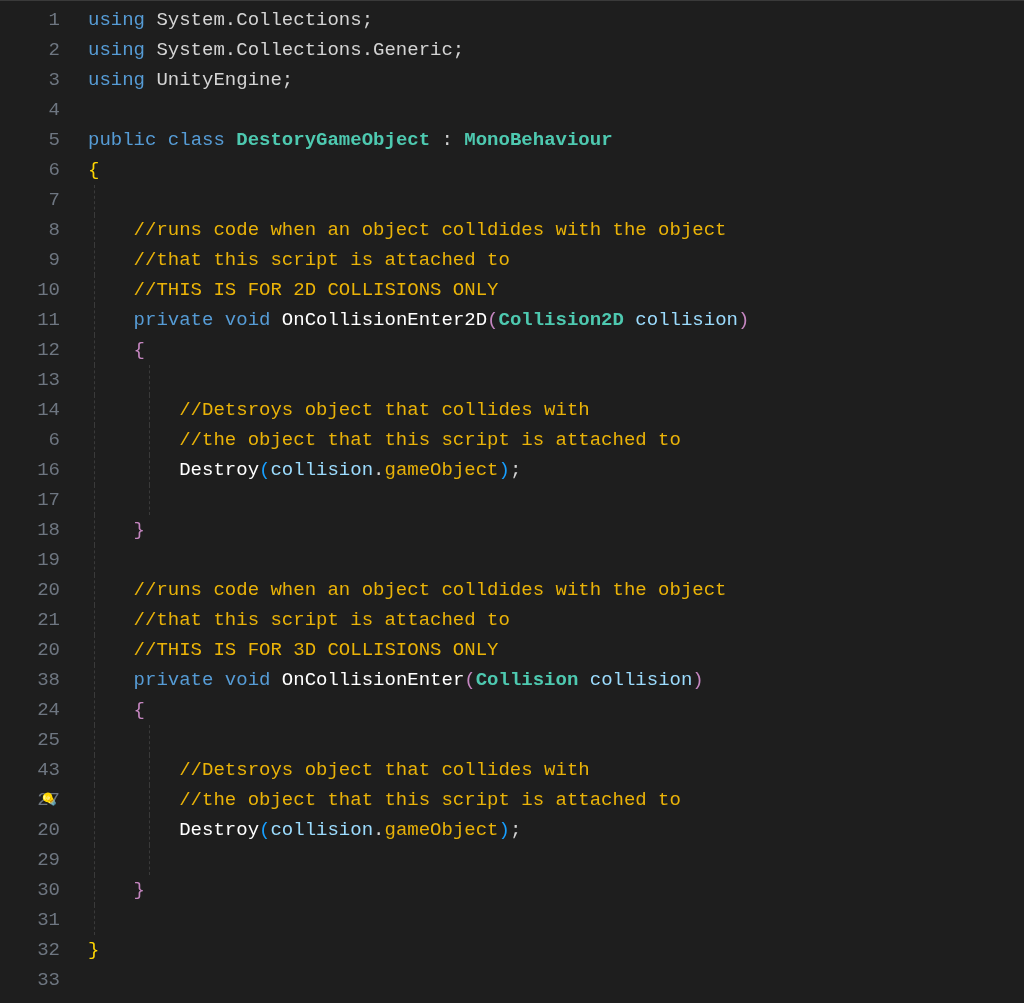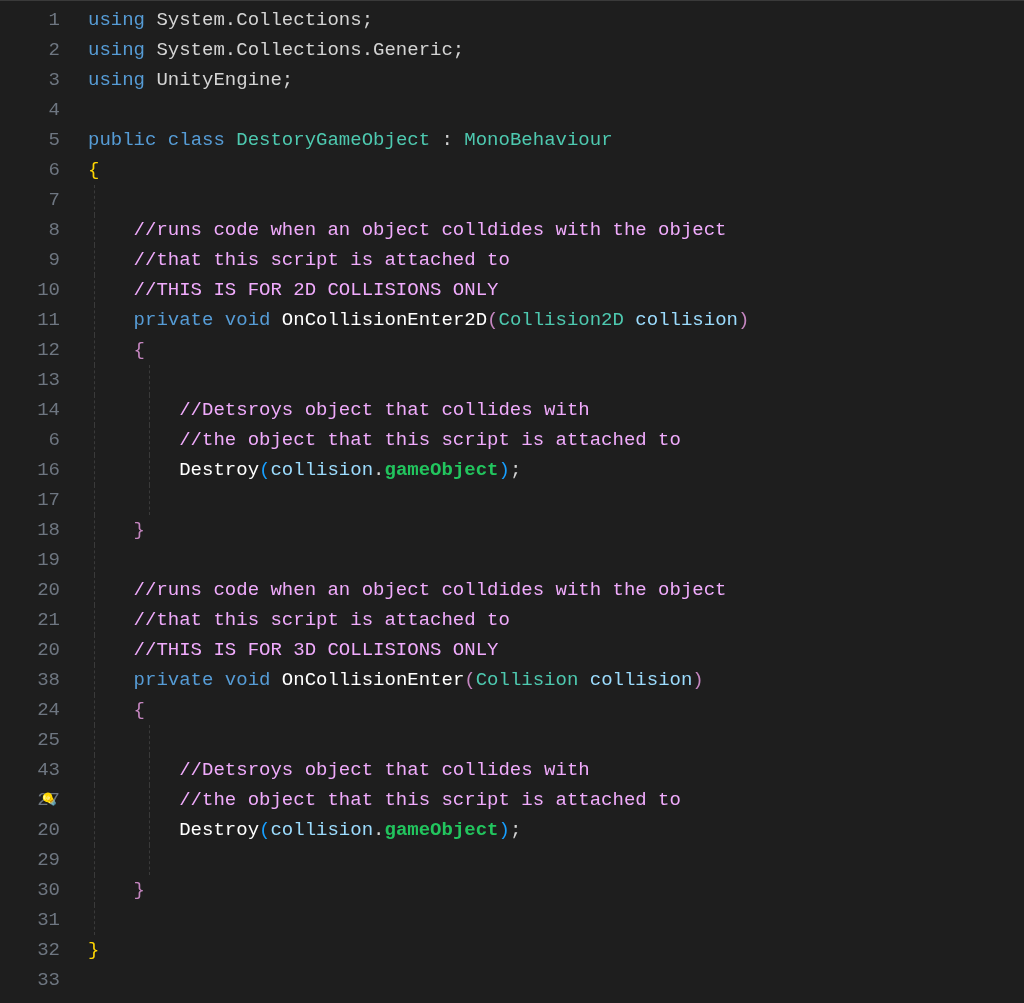--- a/index.html
+++ b/index.html
@@ -61,25 +61,25 @@
   .guide {
     position: absolute;
     top: 0;
     bottom: 0;
     width: 0;
     border-left: 1px dashed #3a3a3a;
   }
 
   .tok-kw      { color: #569cd6; }
   .tok-ns      { color: #d4d4d4; }
-  .tok-type    { color: #4ec9b0; }
+  .tok-type    { color: #4ec9b0; font-weight: bold; }
   .tok-method  { color: #ffffff; }
   .tok-param   { color: #9cdcfe; }
-  .tok-comment { color: #f0abfc; margin-top: 8px; }
-  .tok-prop    { color: #22c55e; font-weight: bold; }
+  .tok-comment { color: #eab308; margin-top: 8px; }
+  .tok-prop    { color: #eab308; }
   .tok-punct   { color: #d4d4d4; }
   .tok-punctY  { color: #ffd602; }
   .tok-punctP  { color: #c586c0; }
   .tok-punctB  { color: #179fff; }
 </style>
 </head>
 <body>
 
 <div class="editor">
   <div class="gutter" id="gutter">

